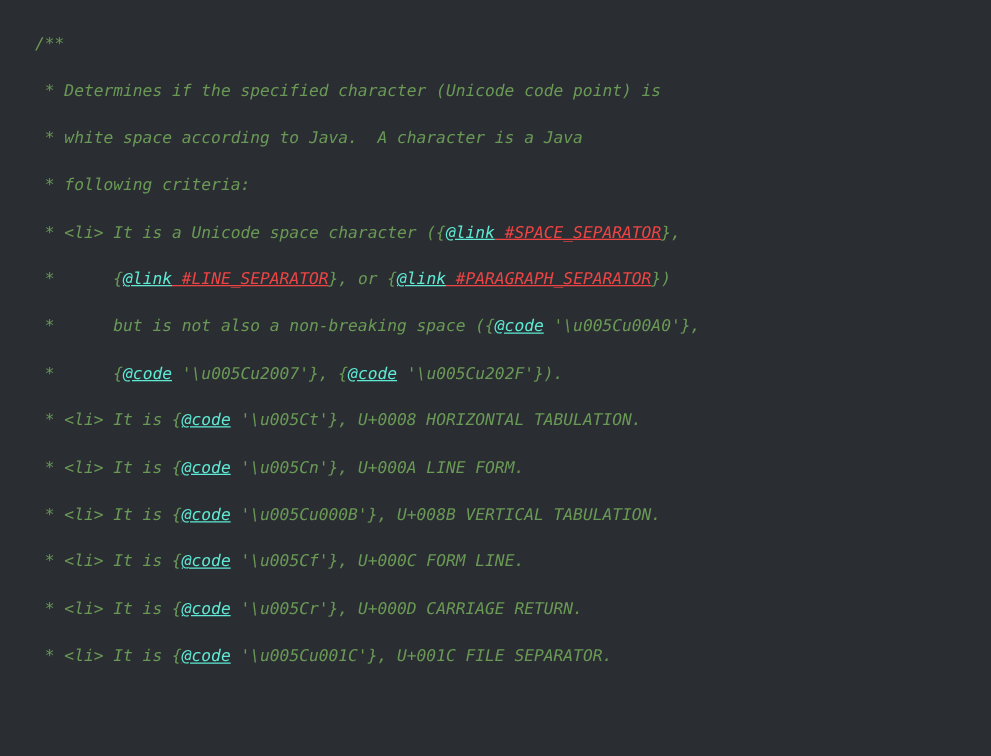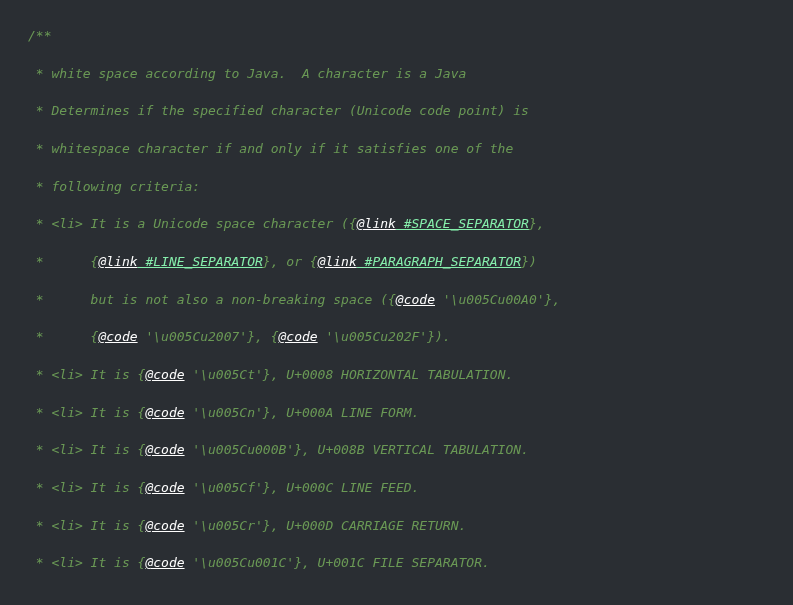--- a/index.html
+++ b/index.html
@@ -12,41 +12,40 @@
   width: 793px;
   height: 605px;
   overflow: hidden;
   padding: 8px 0 0 0;
 }
 .code-block {
   white-space: pre;
   color: #6a9955;
 }
 .line { display: block; padding-left: 28px; }
-.javadoc-tag2 { color: #ffffff; text-decoration: underline; font-style: italic; }
+.javadoc-tag2 { color: #5eead4; text-decoration: underline; font-style: italic; }
 .comment { color: #6a9955; font-style: italic; }
-.link { color: #86efac; text-decoration: underline; }
+.link { color: #ef4444; text-decoration: underline; }
 </style>
 </head>
 <body>
 
 <div class="code-block">
 <span class="line comment">/**</span>
+<span class="line comment"> * Determines if the specified character (Unicode code point) is</span>
 <span class="line comment"> * white space according to Java.  A character is a Java</span>
-<span class="line comment"> * Determines if the specified character (Unicode code point) is</span>
-<span class="line comment"> * whitespace character if and only if it satisfies one of the</span>
 <span class="line comment"> * following criteria:</span>
 <span class="line comment"><span> * &lt;li&gt; It is a Unicode space character ({</span><span class="javadoc-tag2">@link</span><span class="link"> #SPACE_SEPARATOR</span><span>},</span></span>
 <span class="line comment"><span> *      {</span><span class="javadoc-tag2">@link</span><span class="link"> #LINE_SEPARATOR</span><span>}, or {</span><span class="javadoc-tag2">@link</span><span class="link"> #PARAGRAPH_SEPARATOR</span><span>})</span></span>
 <span class="line comment"><span> *      but is not also a non-breaking space ({</span><span class="javadoc-tag2">@code</span><span> '\u005Cu00A0'</span><span>},</span></span>
 <span class="line comment"><span> *      {</span><span class="javadoc-tag2">@code</span><span> '\u005Cu2007'</span><span>}, {</span><span class="javadoc-tag2">@code</span><span> '\u005Cu202F'</span><span>}).</span></span>
 <span class="line comment"><span> * &lt;li&gt; It is {</span><span class="javadoc-tag2">@code</span><span> '\u005Ct'</span><span>}, U+0008 HORIZONTAL TABULATION.</span></span>
 <span class="line comment"><span> * &lt;li&gt; It is {</span><span class="javadoc-tag2">@code</span><span> '\u005Cn'</span><span>}, U+000A LINE FORM.</span></span>
 <span class="line comment"><span> * &lt;li&gt; It is {</span><span class="javadoc-tag2">@code</span><span> '\u005Cu000B'</span><span>}, U+008B VERTICAL TABULATION.</span></span>
-<span class="line comment"><span> * &lt;li&gt; It is {</span><span class="javadoc-tag2">@code</span><span> '\u005Cf'</span><span>}, U+000C LINE FEED.</span></span>
+<span class="line comment"><span> * &lt;li&gt; It is {</span><span class="javadoc-tag2">@code</span><span> '\u005Cf'</span><span>}, U+000C FORM LINE.</span></span>
 <span class="line comment"><span> * &lt;li&gt; It is {</span><span class="javadoc-tag2">@code</span><span> '\u005Cr'</span><span>}, U+000D CARRIAGE RETURN.</span></span>
 <span class="line comment"><span> * &lt;li&gt; It is {</span><span class="javadoc-tag2">@code</span><span> '\u005Cu001C'</span><span>}, U+001C FILE SEPARATOR.</span></span>
 
 
 
 
 
 
 
 

